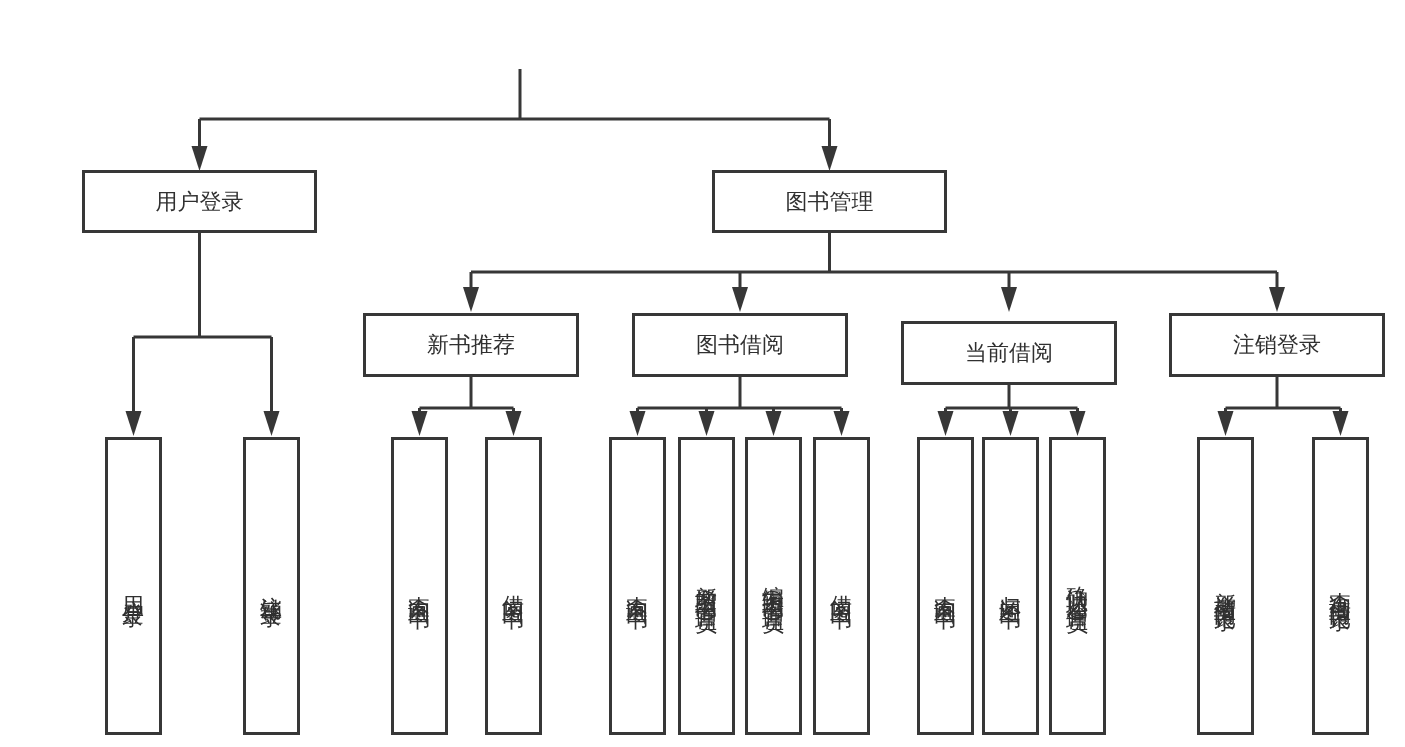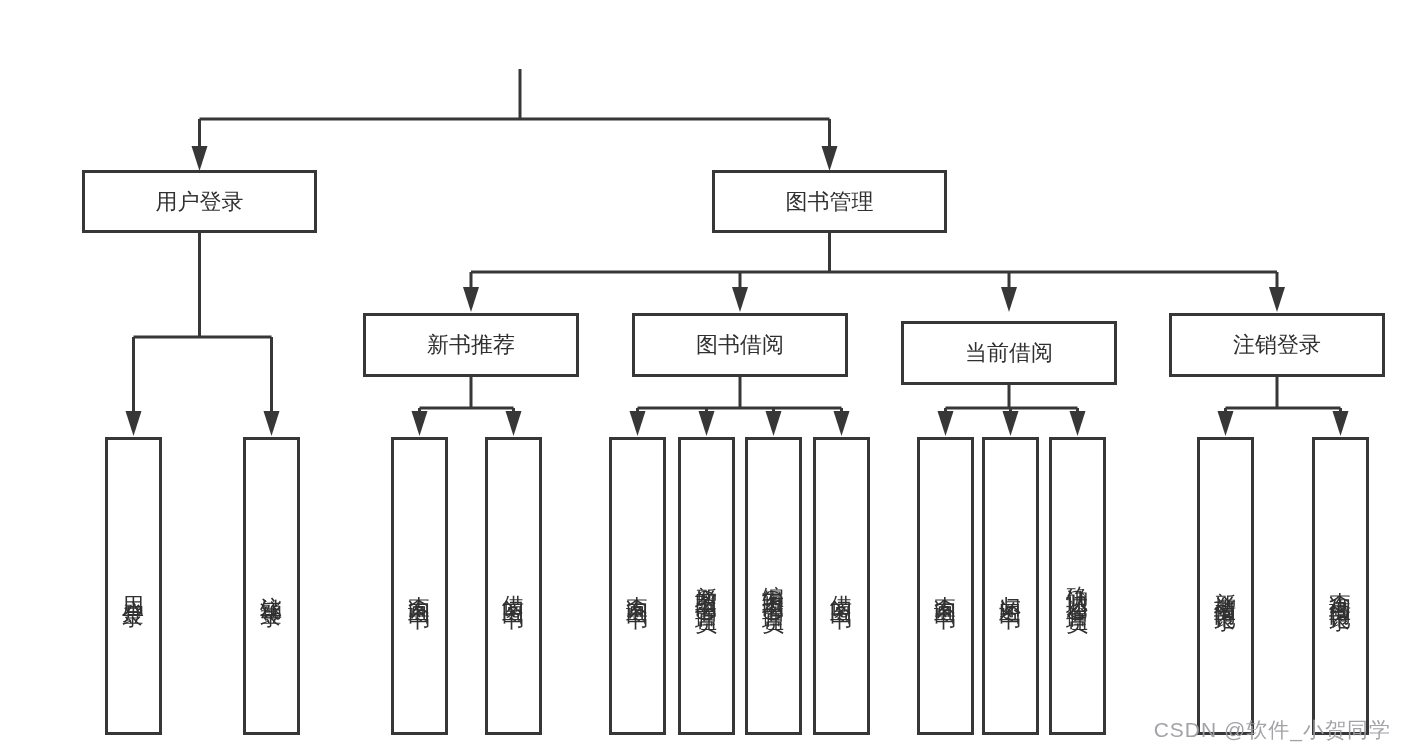--- a/index.html
+++ b/index.html
@@ -132,15 +132,14 @@
   <div class="node leaf" style="left:609px;">查询图书</div>
   <div class="node leaf" style="left:678px;">新增图书（管理员）</div>
   <div class="node leaf" style="left:745px;">编辑图书（管理员）</div>
   <div class="node leaf" style="left:813px;">借阅图书</div>
   <div class="node leaf" style="left:917px;">查询图书</div>
   <div class="node leaf" style="left:982px;">归还图书</div>
   <div class="node leaf" style="left:1049px;">确认归还（管理员）</div>
   <div class="node leaf" style="left:1197px;">新增借阅记录</div>
   <div class="node leaf" style="left:1312px;">查询借阅记录</div>
 
-  <div class="watermark">CSDN @软件_小贺同学</div>
 
 </div>
 
 </body></html>

